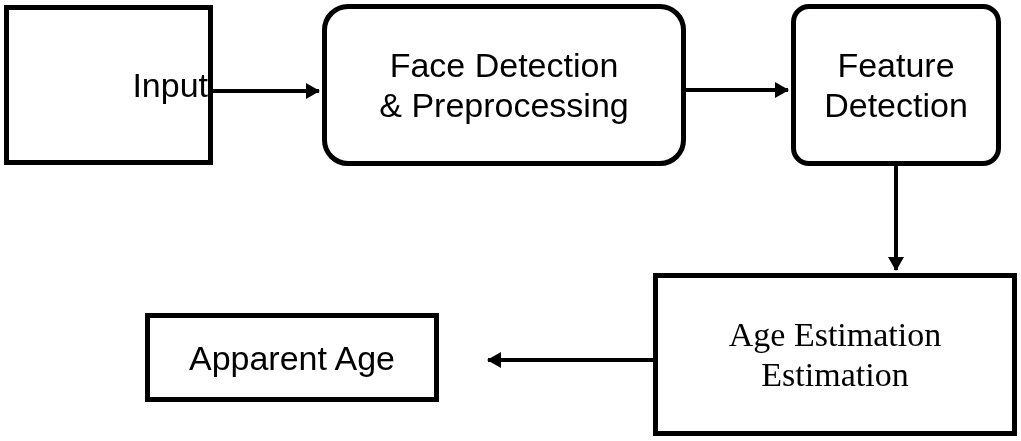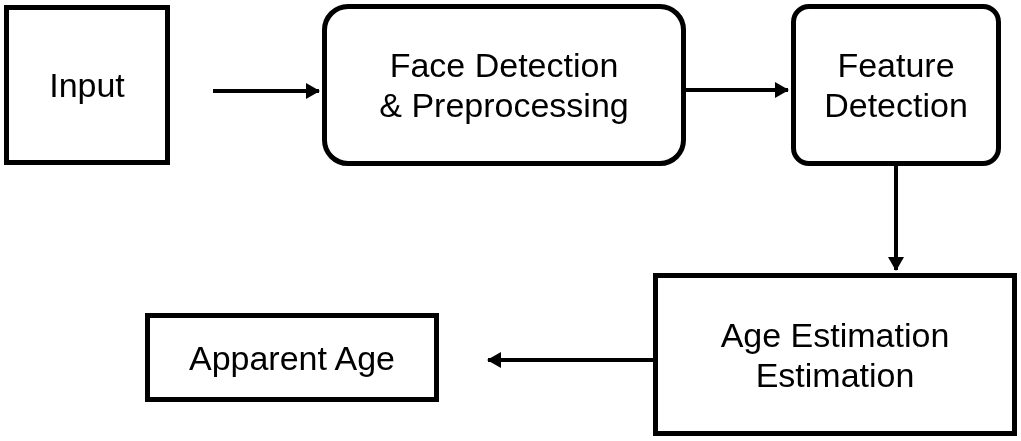--- a/index.html
+++ b/index.html
@@ -51,39 +51,39 @@
       <marker id="arrowhead" markerUnits="userSpaceOnUse" markerWidth="18" markerHeight="18" refX="13" refY="8" orient="auto">
         <path d="M0,0 L14,8 L0,16 Z" fill="#000000"></path>
       </marker>
     </defs>
   <line x1="213" y1="91" x2="319" y2="91" class="edge" stroke="#000000" marker-end="url(#arrowhead)"></line>
       <line x1="686" y1="90" x2="788" y2="90" class="edge" stroke="#000000" marker-end="url(#arrowhead)"></line>
       <line x1="896" y1="166" x2="896" y2="270" class="edge" stroke="#000000" marker-end="url(#arrowhead)"></line>
       <line x1="653" y1="360" x2="488" y2="360" class="edge" stroke="#000000" marker-end="url(#arrowhead)"></line>
     </svg>
 
-<div class="node" style="left: 4px; top: 5px; width: 166px; height: 160px; border-color: rgb(0, 0, 0); background: rgb(255, 255, 255);">
+<div class="node" style="left: 4px; top: 5px; width: 209px; height: 160px; border-color: rgb(0, 0, 0); background: rgb(255, 255, 255); justify-content: flex-end;">
       <div class="node-label" style="color: rgb(0, 0, 0);">
         <div>Input</div>
       </div>
     </div>
     <div class="node" style="left: 322px; top: 4px; width: 364px; height: 162px; border-color: rgb(0, 0, 0); background: rgb(255, 255, 255); border-radius: 26px;">
       <div class="node-label" style="color: rgb(0, 0, 0);">
         <div>Face Detection</div>
         <div>&amp; Preprocessing</div>
       </div>
     </div>
     <div class="node" style="left: 791px; top: 4px; width: 210px; height: 162px; border-color: rgb(0, 0, 0); background: rgb(255, 255, 255); border-radius: 18px;">
       <div class="node-label" style="color: rgb(0, 0, 0);">
         <div>Feature</div>
         <div>Detection</div>
       </div>
     </div>
     <div class="node" style="left: 653px; top: 273px; width: 364px; height: 163px; border-color: rgb(0, 0, 0); background: rgb(255, 255, 255);">
-      <div class="node-label" style="color: rgb(0, 0, 0);">
+      <div class="node-label" style="color: rgb(0, 0, 0); font-family: Liberation Serif, serif;">
         <div>Age Estimation</div>
         <div>Estimation</div>
       </div>
     </div>
     <div class="node" style="left: 145px; top: 313px; width: 294px; height: 89px; border-color: rgb(0, 0, 0); background: rgb(255, 255, 255);">
       <div class="node-label" style="color: rgb(0, 0, 0);">
         <div>Apparent Age</div>
       </div>
     </div>
   </div>

